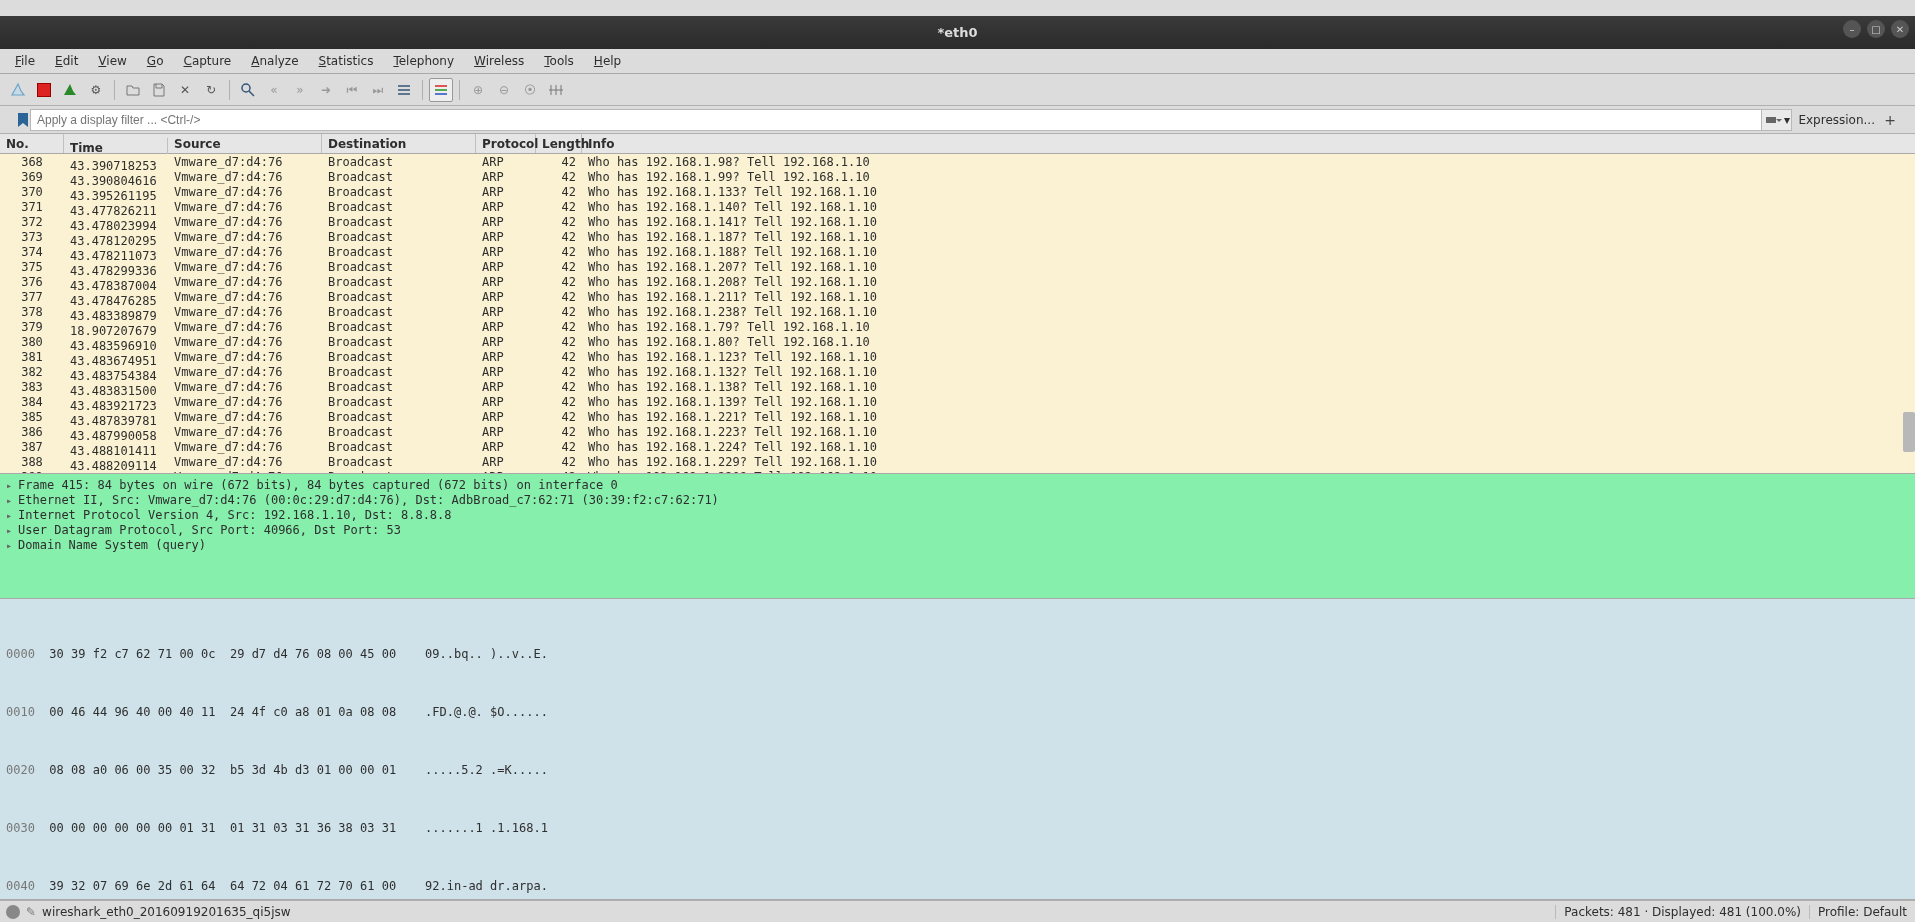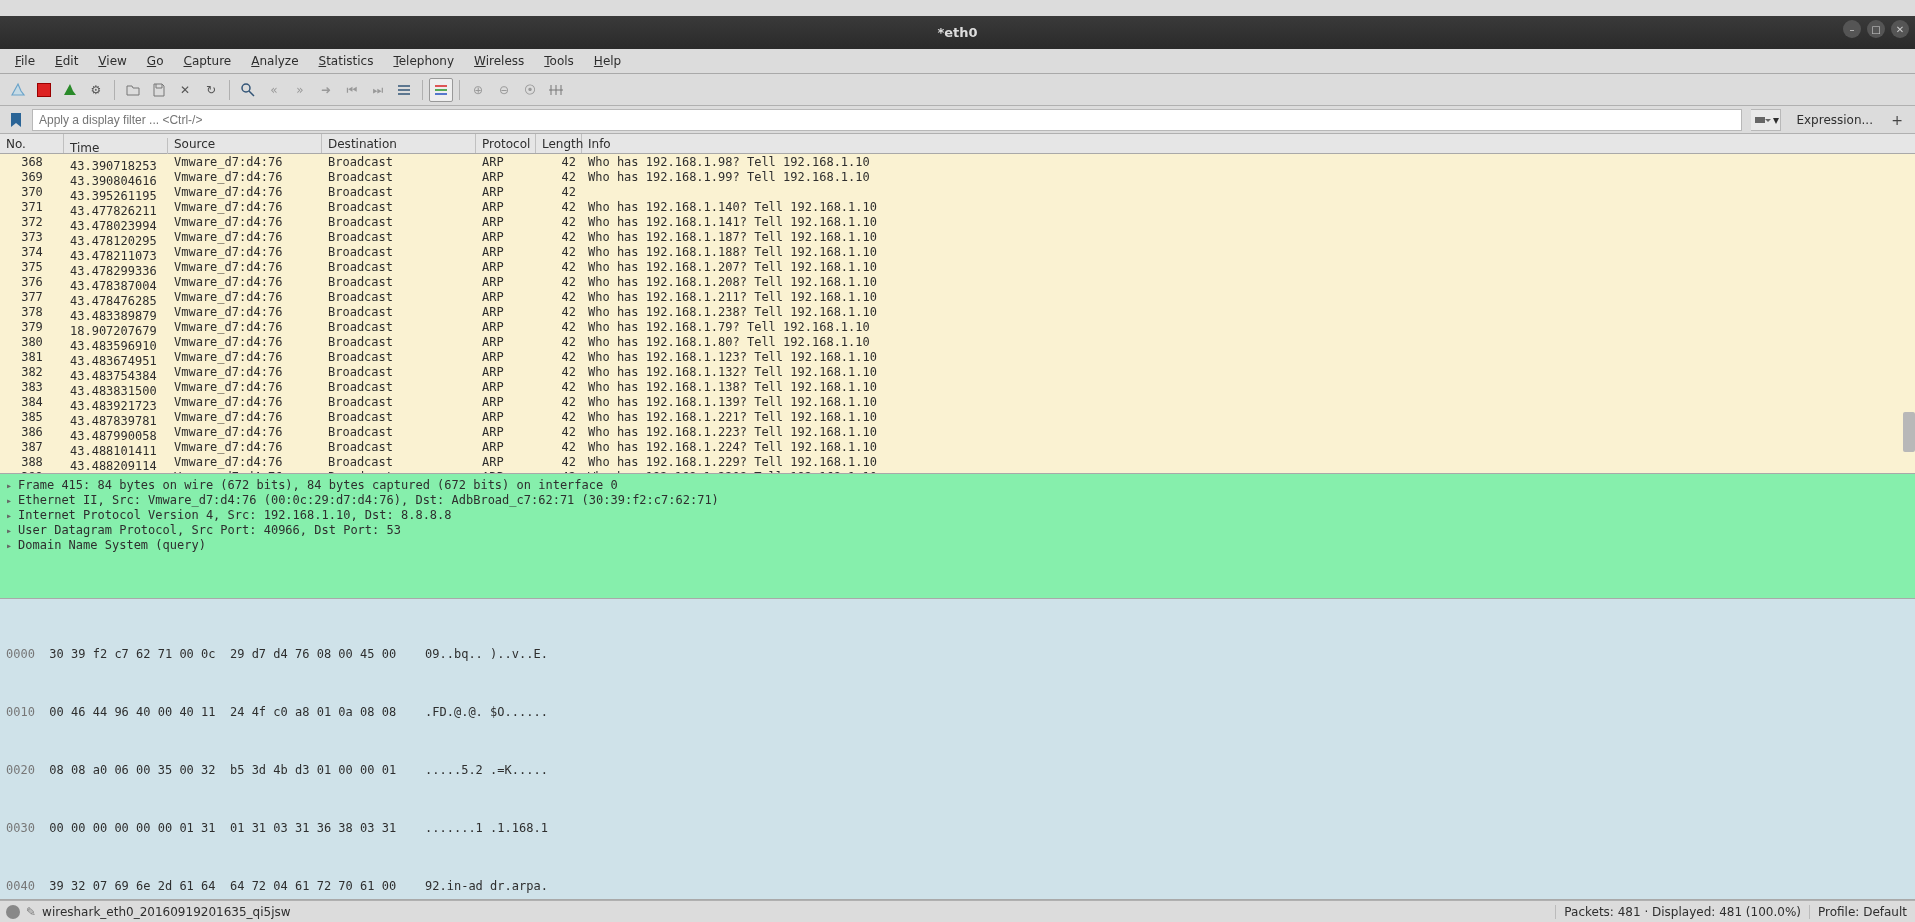--- a/index.html
+++ b/index.html
@@ -13,29 +13,29 @@
   .menubar { height:25px; background:#dcdcdc; border-bottom:1px solid #a9a9a9; display:flex; align-items:center; padding:0 6px; gap:2px; }
   .menubar .item { padding:3px 9px; border-radius:2px; cursor:pointer; }
   .menubar .item u { text-decoration:underline; }
 
   .toolbar { height:32px; background:#dcdcdc; border-bottom:1px solid #b0b0b0; display:flex; align-items:center; padding:0 6px; gap:2px; }
   .tb-btn { width:24px; height:24px; display:flex; align-items:center; justify-content:center; border:1px solid transparent; border-radius:2px; cursor:pointer; color:#555;}
   .tb-sep { width:1px; height:20px; background:#b0b0b0; margin:0 4px; }
   .tb-btn svg { width:16px; height:16px; }
   .tb-btn.active { border:1px solid #999; background:#eee; }
 
-  .filterbar { height:28px; background:#dcdcdc; display:flex; align-items:center; padding:0 9px; gap:9px; border-bottom:1px solid #b0b0b0;}
+  .filterbar { height:28px; background:#dcdcdc; display:flex; align-items:center; padding:0 16px; gap:0; border-bottom:1px solid #b0b0b0;}
   .bookmark-icon { width:14px; height:14px; display:flex; align-items:center; justify-content:center; color:#2a6496; cursor:pointer; }
   .filter-input { flex:1; height:22px; border:1px solid #b8b8b8; background:#fff; padding:0 6px; font-size:12px; outline:none; }
   .filter-dd { width:30px; height:22px; border:1px solid #b8b8b8; border-left:none; background:#eaeaea; display:flex; align-items:center; justify-content:center; cursor:pointer; }
   .expr-btn { padding:3px 6px; cursor:pointer; border-radius:2px; }
   .plus-btn { width:18px; height:18px; display:flex; align-items:center; justify-content:center; cursor:pointer; font-size:14px; color:#444;}
 
   .packets { height:340px; background:#faf2d2; overflow:hidden; position:relative; border-bottom:1px solid #a9a9a9; }
-  .ph-row { display:flex; height:20px; align-items:center; background:#e6e6e6; border-bottom:1px solid #a9a9a9; position:sticky; top:0; }
+  .ph-row { display:flex; height:20px; align-items:center; background:#e6e6e6; border-bottom:1px solid #a9a9a9; position:sticky; top:0;font-weight:bold; }
   .ph-col { padding:0 6px; font-size:12px; border-right:1px solid #c0c0c0; height:100%; display:flex; align-items:center; position:relative; }
   .ph-col.last { border-right:none; flex:1; }
   .c-no  { width:64px; justify-content:flex-start;}
   .c-time{ width:104px;margin-top:8px;}
   .c-src { width:154px;}
   .c-dst { width:154px;}
   .c-proto{width:60px;}
   .c-len { width:46px; }
   .c-info{ flex:1; }
 
@@ -188,21 +188,21 @@
       <div class="ph-col c-src">Source</div>
       <div class="ph-col c-dst">Destination</div>
       <div class="ph-col c-proto">Protocol</div>
       <div class="ph-col c-len">Length</div>
       <div class="ph-col c-info last">Info</div>
     </div>
     <div class="pbody" id="pbody">
       <div class="scrollthumb"></div>
     <div class="prow"><div class="cell c-no">368</div><div class="cell c-time">43.390718253</div><div class="cell c-src">Vmware_d7:d4:76</div><div class="cell c-dst">Broadcast</div><div class="cell c-proto">ARP</div><div class="cell c-len">42</div><div class="cell c-info">Who has 192.168.1.98? Tell 192.168.1.10</div></div>
         <div class="prow"><div class="cell c-no">369</div><div class="cell c-time">43.390804616</div><div class="cell c-src">Vmware_d7:d4:76</div><div class="cell c-dst">Broadcast</div><div class="cell c-proto">ARP</div><div class="cell c-len">42</div><div class="cell c-info">Who has 192.168.1.99? Tell 192.168.1.10</div></div>
-        <div class="prow"><div class="cell c-no">370</div><div class="cell c-time">43.395261195</div><div class="cell c-src">Vmware_d7:d4:76</div><div class="cell c-dst">Broadcast</div><div class="cell c-proto">ARP</div><div class="cell c-len">42</div></div>
+        <div class="prow"><div class="cell c-no">370</div><div class="cell c-time">43.395261195</div><div class="cell c-src">Vmware_d7:d4:76</div><div class="cell c-dst">Broadcast</div><div class="cell c-proto">ARP</div><div class="cell c-len">42</div><div class="cell c-info">Who has 192.168.1.133? Tell 192.168.1.10</div></div>
         <div class="prow"><div class="cell c-no">371</div><div class="cell c-time">43.477826211</div><div class="cell c-src">Vmware_d7:d4:76</div><div class="cell c-dst">Broadcast</div><div class="cell c-proto">ARP</div><div class="cell c-len">42</div><div class="cell c-info">Who has 192.168.1.140? Tell 192.168.1.10</div></div>
         <div class="prow"><div class="cell c-no">372</div><div class="cell c-time">43.478023994</div><div class="cell c-src">Vmware_d7:d4:76</div><div class="cell c-dst">Broadcast</div><div class="cell c-proto">ARP</div><div class="cell c-len">42</div><div class="cell c-info">Who has 192.168.1.141? Tell 192.168.1.10</div></div>
         <div class="prow"><div class="cell c-no">373</div><div class="cell c-time">43.478120295</div><div class="cell c-src">Vmware_d7:d4:76</div><div class="cell c-dst">Broadcast</div><div class="cell c-proto">ARP</div><div class="cell c-len">42</div><div class="cell c-info">Who has 192.168.1.187? Tell 192.168.1.10</div></div>
         <div class="prow"><div class="cell c-no">374</div><div class="cell c-time">43.478211073</div><div class="cell c-src">Vmware_d7:d4:76</div><div class="cell c-dst">Broadcast</div><div class="cell c-proto">ARP</div><div class="cell c-len">42</div><div class="cell c-info">Who has 192.168.1.188? Tell 192.168.1.10</div></div>
         <div class="prow"><div class="cell c-no">375</div><div class="cell c-time">43.478299336</div><div class="cell c-src">Vmware_d7:d4:76</div><div class="cell c-dst">Broadcast</div><div class="cell c-proto">ARP</div><div class="cell c-len">42</div><div class="cell c-info">Who has 192.168.1.207? Tell 192.168.1.10</div></div>
         <div class="prow"><div class="cell c-no">376</div><div class="cell c-time">43.478387004</div><div class="cell c-src">Vmware_d7:d4:76</div><div class="cell c-dst">Broadcast</div><div class="cell c-proto">ARP</div><div class="cell c-len">42</div><div class="cell c-info">Who has 192.168.1.208? Tell 192.168.1.10</div></div>
         <div class="prow"><div class="cell c-no">377</div><div class="cell c-time">43.478476285</div><div class="cell c-src">Vmware_d7:d4:76</div><div class="cell c-dst">Broadcast</div><div class="cell c-proto">ARP</div><div class="cell c-len">42</div><div class="cell c-info">Who has 192.168.1.211? Tell 192.168.1.10</div></div>
         <div class="prow"><div class="cell c-no">378</div><div class="cell c-time">43.483389879</div><div class="cell c-src">Vmware_d7:d4:76</div><div class="cell c-dst">Broadcast</div><div class="cell c-proto">ARP</div><div class="cell c-len">42</div><div class="cell c-info">Who has 192.168.1.238? Tell 192.168.1.10</div></div>
         <div class="prow"><div class="cell c-no">379</div><div class="cell c-time">18.907207679</div><div class="cell c-src">Vmware_d7:d4:76</div><div class="cell c-dst">Broadcast</div><div class="cell c-proto">ARP</div><div class="cell c-len">42</div><div class="cell c-info">Who has 192.168.1.79? Tell 192.168.1.10</div></div>
         <div class="prow"><div class="cell c-no">380</div><div class="cell c-time">43.483596910</div><div class="cell c-src">Vmware_d7:d4:76</div><div class="cell c-dst">Broadcast</div><div class="cell c-proto">ARP</div><div class="cell c-len">42</div><div class="cell c-info">Who has 192.168.1.80? Tell 192.168.1.10</div></div>

